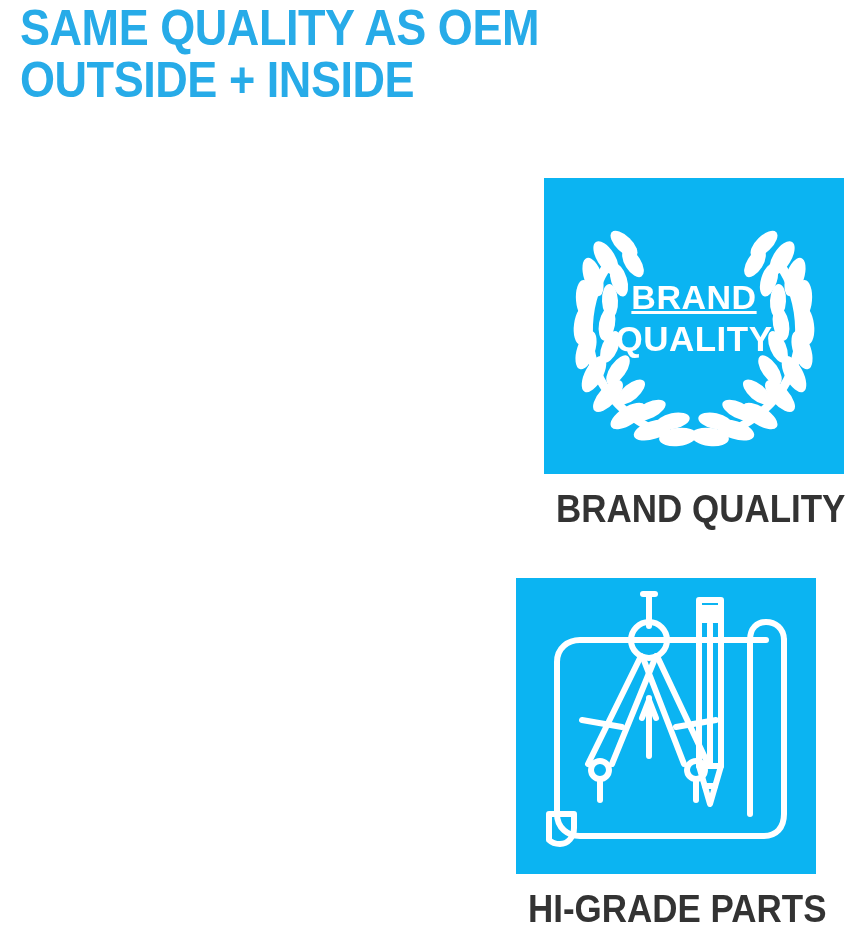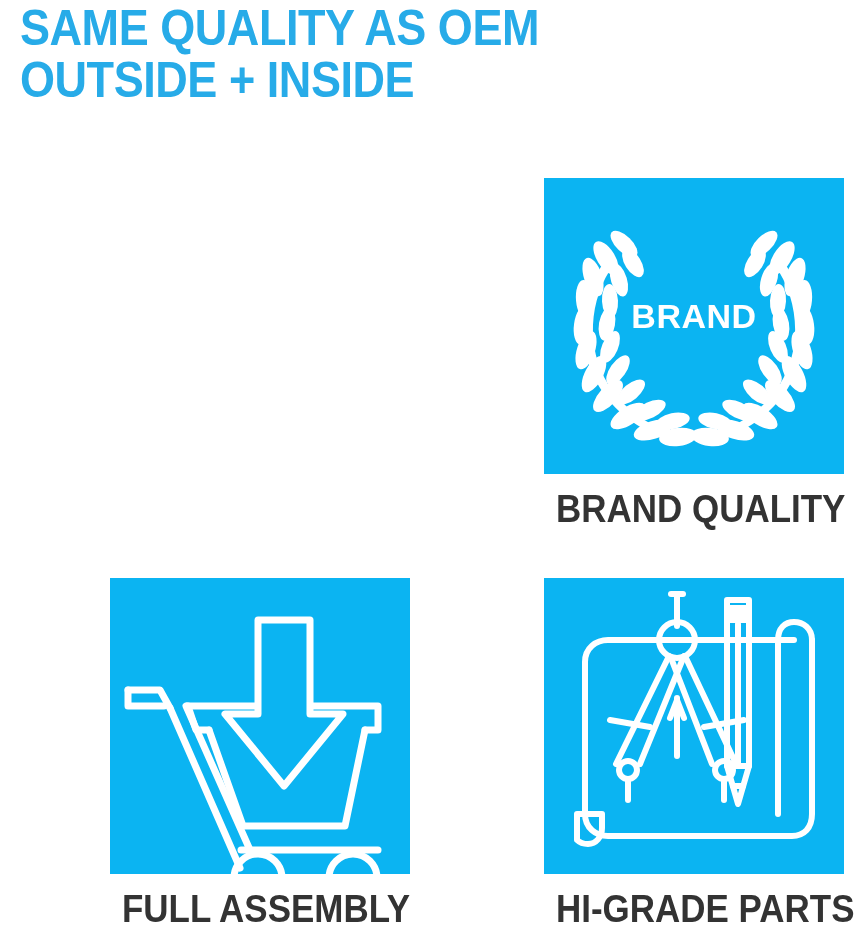--- a/index.html
+++ b/index.html
@@ -45,21 +45,21 @@
     width: 862px;
     height: 929px;
   }
   .cell {
     position: absolute;
     width: 300px;
   }
   .cell-r1c1 { left: 110px; top: 178px; }
   .cell-r1c2 { left: 544px; top: 178px; }
   .cell-r2c1 { left: 110px; top: 578px; }
-  .cell-r2c2 { left: 544px; top: 578px; }
+  .cell-r2c2 { left: 516px; top: 578px; }
 
   .tile {
     width: 300px;
     height: 296px;
     background: #0BB4F2;
     position: relative;
   }
   .tile svg {
     position: absolute;
     left: 0;
@@ -102,21 +102,21 @@
   }
   .wreath-text span {
     color: #ffffff;
     font-family: "Liberation Sans Narrow", "Liberation Sans", sans-serif;
     font-weight: 700;
     font-size: 34px;
     line-height: 38px;
     letter-spacing: 0.5px;
     display: block;
   }
-  .wreath-text .wt-l1 { margin-bottom: 4px; margin-top: -16px; }
+  .wreath-text .wt-l1 { margin-bottom: 4px; margin-top: -16px; text-decoration: underline; }
   .wreath-text .wt-l2 { font-size: 35px; }
 </style>
 </head>
 <body>
 
 <div class="headline">
   <span class="headline-line">SAME QUALITY AS OEM</span>
   <span class="headline-line">OUTSIDE + INSIDE</span>
 </div>
 
@@ -186,60 +186,26 @@
             <ellipse cx="75" cy="102" rx="17" ry="8" transform="rotate(-107 75 102)"></ellipse>
             <ellipse cx="89" cy="85" rx="16" ry="8" transform="rotate(-122 89 85)"></ellipse>
             <ellipse cx="87" cy="214" rx="17" ry="8" transform="rotate(-40 87 214)"></ellipse>
             <ellipse cx="106" cy="232" rx="17" ry="8" transform="rotate(-26 106 232)"></ellipse>
             <ellipse cx="129" cy="243" rx="17" ry="8" transform="rotate(-12 129 243)"></ellipse>
           </g>
         </g>
       </svg>
       <div class="wreath-text">
         <span class="wt-l1">BRAND</span>
+        <span class="wt-l2">QUALITY</span>
       </div>
     </div>
     <div class="caption">BRAND QUALITY</div>
   </div>
 
-  <div class="cell cell-r2c1">
-    <div class="tile">
-      <svg viewBox="0 0 300 296" xmlns="http://www.w3.org/2000/svg">
-        <g fill="none" stroke="#ffffff" stroke-width="7" stroke-linejoin="round" stroke-linecap="round">
-
-          <path d="M 18 112 L 50 112 L 60 130"></path>
-          <path d="M 18 112 L 18 128 L 54 128"></path>
-
-          <path d="M 60 130 L 130 290"></path>
-          <path d="M 76 128 L 140 272"></path>
-
-          <path d="M 78 128 L 268 128 L 268 152 L 255 152"></path>
-          <path d="M 78 128 L 86 152 L 99 152"></path>
-
-          <path d="M 99 152 L 133 248 L 235 248 L 255 152"></path>
-
-          <path d="M 131 272 L 268 272"></path>
-
-          <circle cx="148" cy="300" r="24"></circle>
-          <circle cx="243" cy="300" r="24"></circle>
-        </g>
-
-        <g fill="#0BB4F2" stroke="#ffffff" stroke-width="7" stroke-linejoin="round">
-          <path d="M 148 42
-                   L 200 42
-                   L 200 136
-                   L 233 136
-                   L 174 208
-                   L 115 136
-                   L 148 136 Z"></path>
-        </g>
-      </svg>
-    </div>
-    <div class="caption">FULL ASSEMBLY</div>
-  </div>
 
   <div class="cell cell-r2c2">
     <div class="tile">
       <svg viewBox="0 0 300 296" xmlns="http://www.w3.org/2000/svg">
         <g fill="none" stroke="#ffffff" stroke-width="6" stroke-linejoin="round" stroke-linecap="round">
 
           <path d="M 41 236
                    L 41 84
                    C 41 70, 52 62, 64 62
                    L 250 62"></path>

